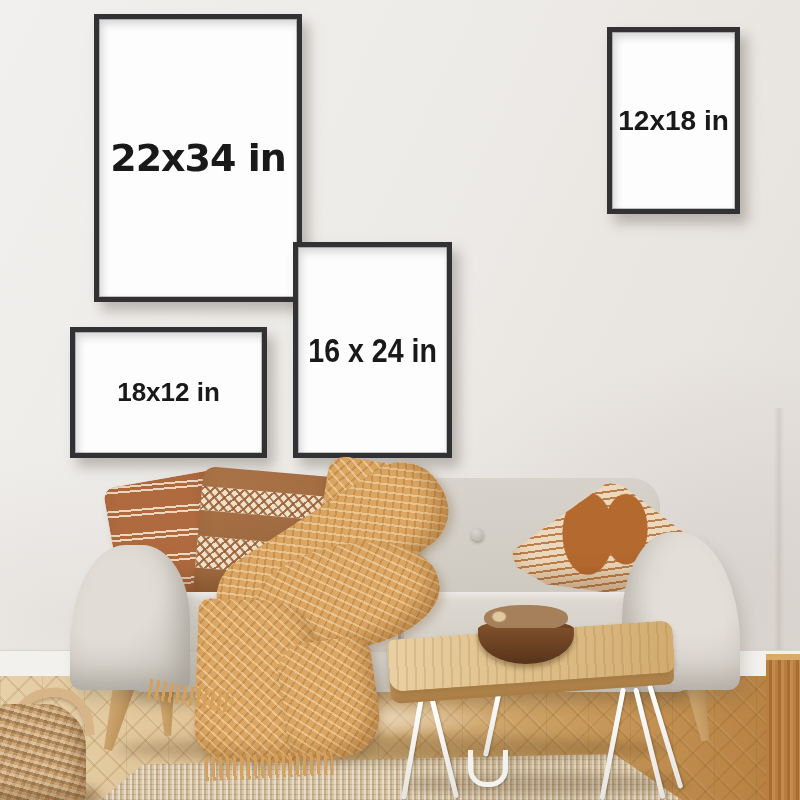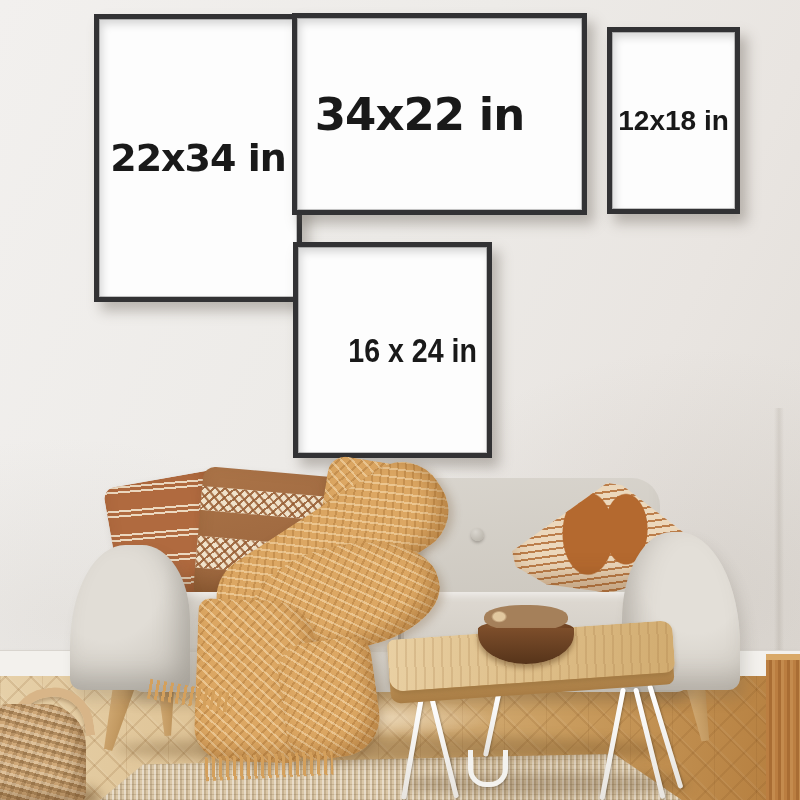--- a/index.html
+++ b/index.html
@@ -40,21 +40,21 @@
   .frame{position:absolute;background:#fdfdfd;border:5px solid #323234;
         box-shadow:7px 9px 12px rgba(100,92,82,.38),inset 0 0 0 1px rgba(0,0,0,.22),inset 3px 5px 9px rgba(0,0,0,.16);
         display:flex;align-items:center;justify-content:center;}
   .frame-label{font-weight:bold;color:#191919;white-space:nowrap;}
   .f1{left:62px;top:14px;width:198px;height:278px;margin-left:32px;}
   .f1 .frame-label{font-family:"DejaVu Sans",sans-serif;font-size:38px;letter-spacing:-1px;}
   .f2{left:292px;top:13px;width:285px;height:192px;}
   .f2 .frame-label{font-family:"DejaVu Sans",sans-serif;font-size:45px;letter-spacing:-1px;transform:translateX(-20px);}
   .f3{left:607px;top:27px;width:123px;height:177px;}
   .f3 .frame-label{font-size:28px;}
-  .f4{left:293px;top:242px;width:149px;height:206px;padding-left:40px;}
+  .f4{left:293px;top:242px;width:149px;height:206px;}
   .f4 .frame-label{font-size:34px;display:inline-block;transform:scaleX(.84);}
   .f5{left:483px;top:245px;width:214px;height:140px;}
   .f5 .frame-label{font-size:31px;display:inline-block;transform:scaleX(.84);}
   .f6{left:70px;top:327px;width:187px;height:121px;}
   .f6 .frame-label{font-size:26px;}
   
   .sofa-back{position:absolute;left:148px;top:478px;width:512px;height:165px;
         border-radius:28px 28px 0 0;
         background:linear-gradient(175deg,#dad6cf,#c9c4bb);
         box-shadow:inset 0 -28px 30px -20px rgba(90,85,78,.25);}
@@ -178,28 +178,28 @@
   <div class="floor"></div>
   <div class="floor-sheen"></div>
   <div class="rug"></div>
   <div class="shadow sofa"></div>
   <div class="shadow table"></div>
   <div class="wood-cube"></div>
 
   <div class="frame f1">
     <span class="frame-label">22x34 in</span>
   </div>
-  <div class="frame f2">
-    <span class="frame-label">34x22 in</span>
-  </div>
   <div class="frame f3">
     <span class="frame-label">12x18 in</span>
   </div>
   <div class="frame f4">
     <span class="frame-label">16 x 24 in</span>
+  </div>
+  <div class="frame f6">
+    <span class="frame-label">18x12 in</span>
   </div>
 
   <div class="sofa-back"></div>
   <div class="back-seam"></div>
   <div class="back-button"></div>
 
   <div class="pillow p1"></div>
   <div class="pillow p2">
     <div class="p2-band b1"></div>
     <div class="p2-band b2"></div>

